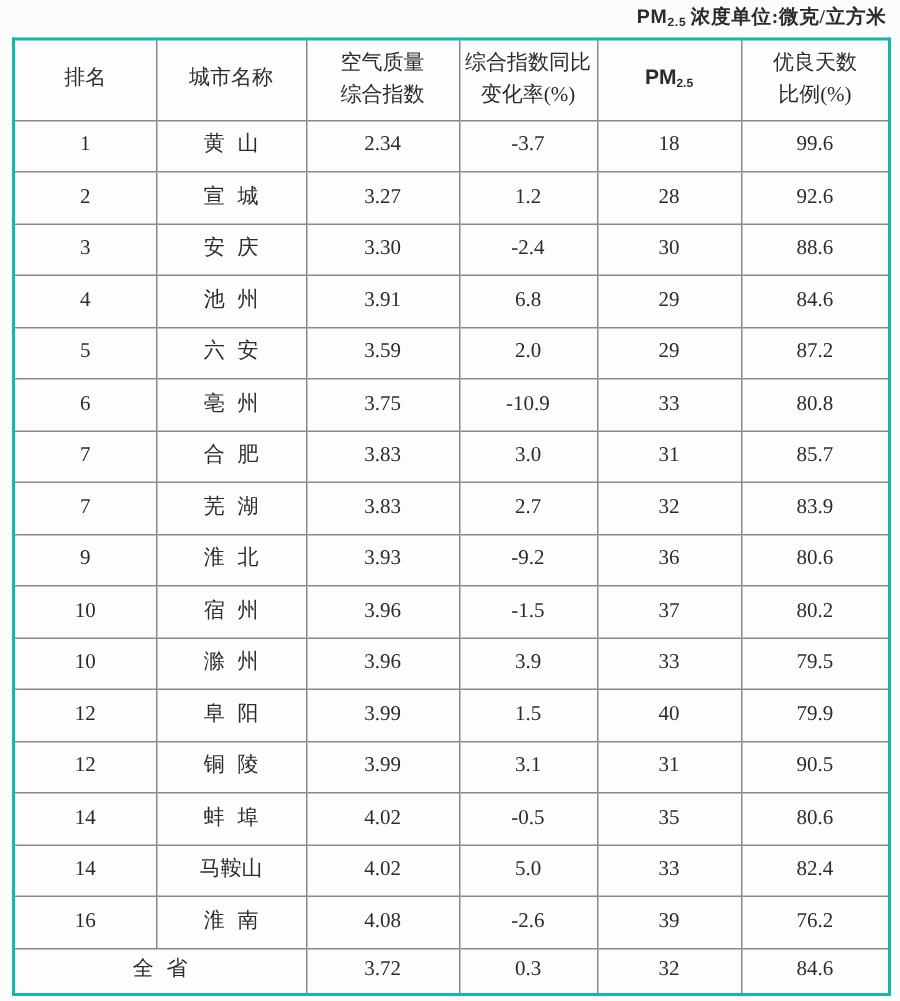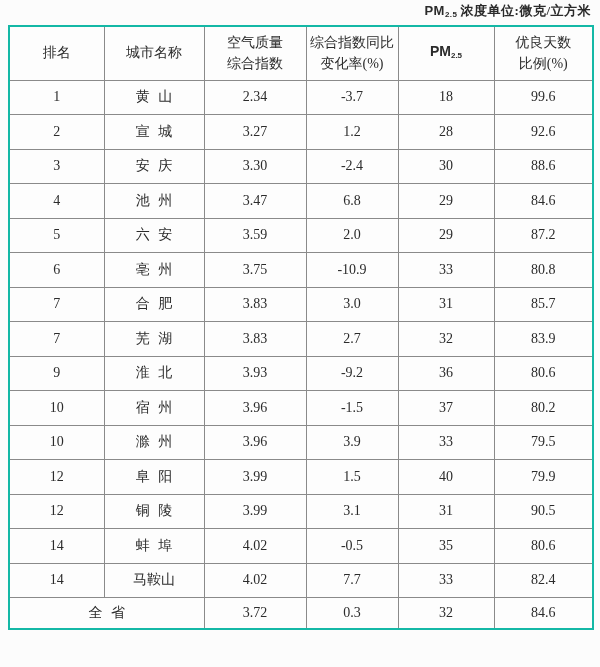--- a/index.html
+++ b/index.html
@@ -122,21 +122,21 @@
       <td>3</td>
       <td class="city">安 庆</td>
       <td>3.30</td>
       <td>-2.4</td>
       <td>30</td>
       <td>88.6</td>
     </tr>
         <tr>
       <td>4</td>
       <td class="city">池 州</td>
-      <td>3.47</td>
+      <td>3.91</td>
       <td>6.8</td>
       <td>29</td>
       <td>84.6</td>
     </tr>
         <tr>
       <td>5</td>
       <td class="city">六 安</td>
       <td>3.59</td>
       <td>2.0</td>
       <td>29</td>
@@ -211,23 +211,31 @@
       <td class="city">蚌 埠</td>
       <td>4.02</td>
       <td>-0.5</td>
       <td>35</td>
       <td>80.6</td>
     </tr>
         <tr>
       <td>14</td>
       <td class="city">马鞍山</td>
       <td>4.02</td>
-      <td>7.7</td>
+      <td>5.0</td>
       <td>33</td>
       <td>82.4</td>
+    </tr>
+        <tr>
+      <td>16</td>
+      <td class="city">淮 南</td>
+      <td>4.08</td>
+      <td>-2.6</td>
+      <td>39</td>
+      <td>76.2</td>
     </tr>
       </tbody>
     <tfoot>
       <tr>
         <td colspan="2" class="city">全 省</td>
         <td>3.72</td>
         <td>0.3</td>
         <td>32</td>
         <td>84.6</td>
       </tr>

